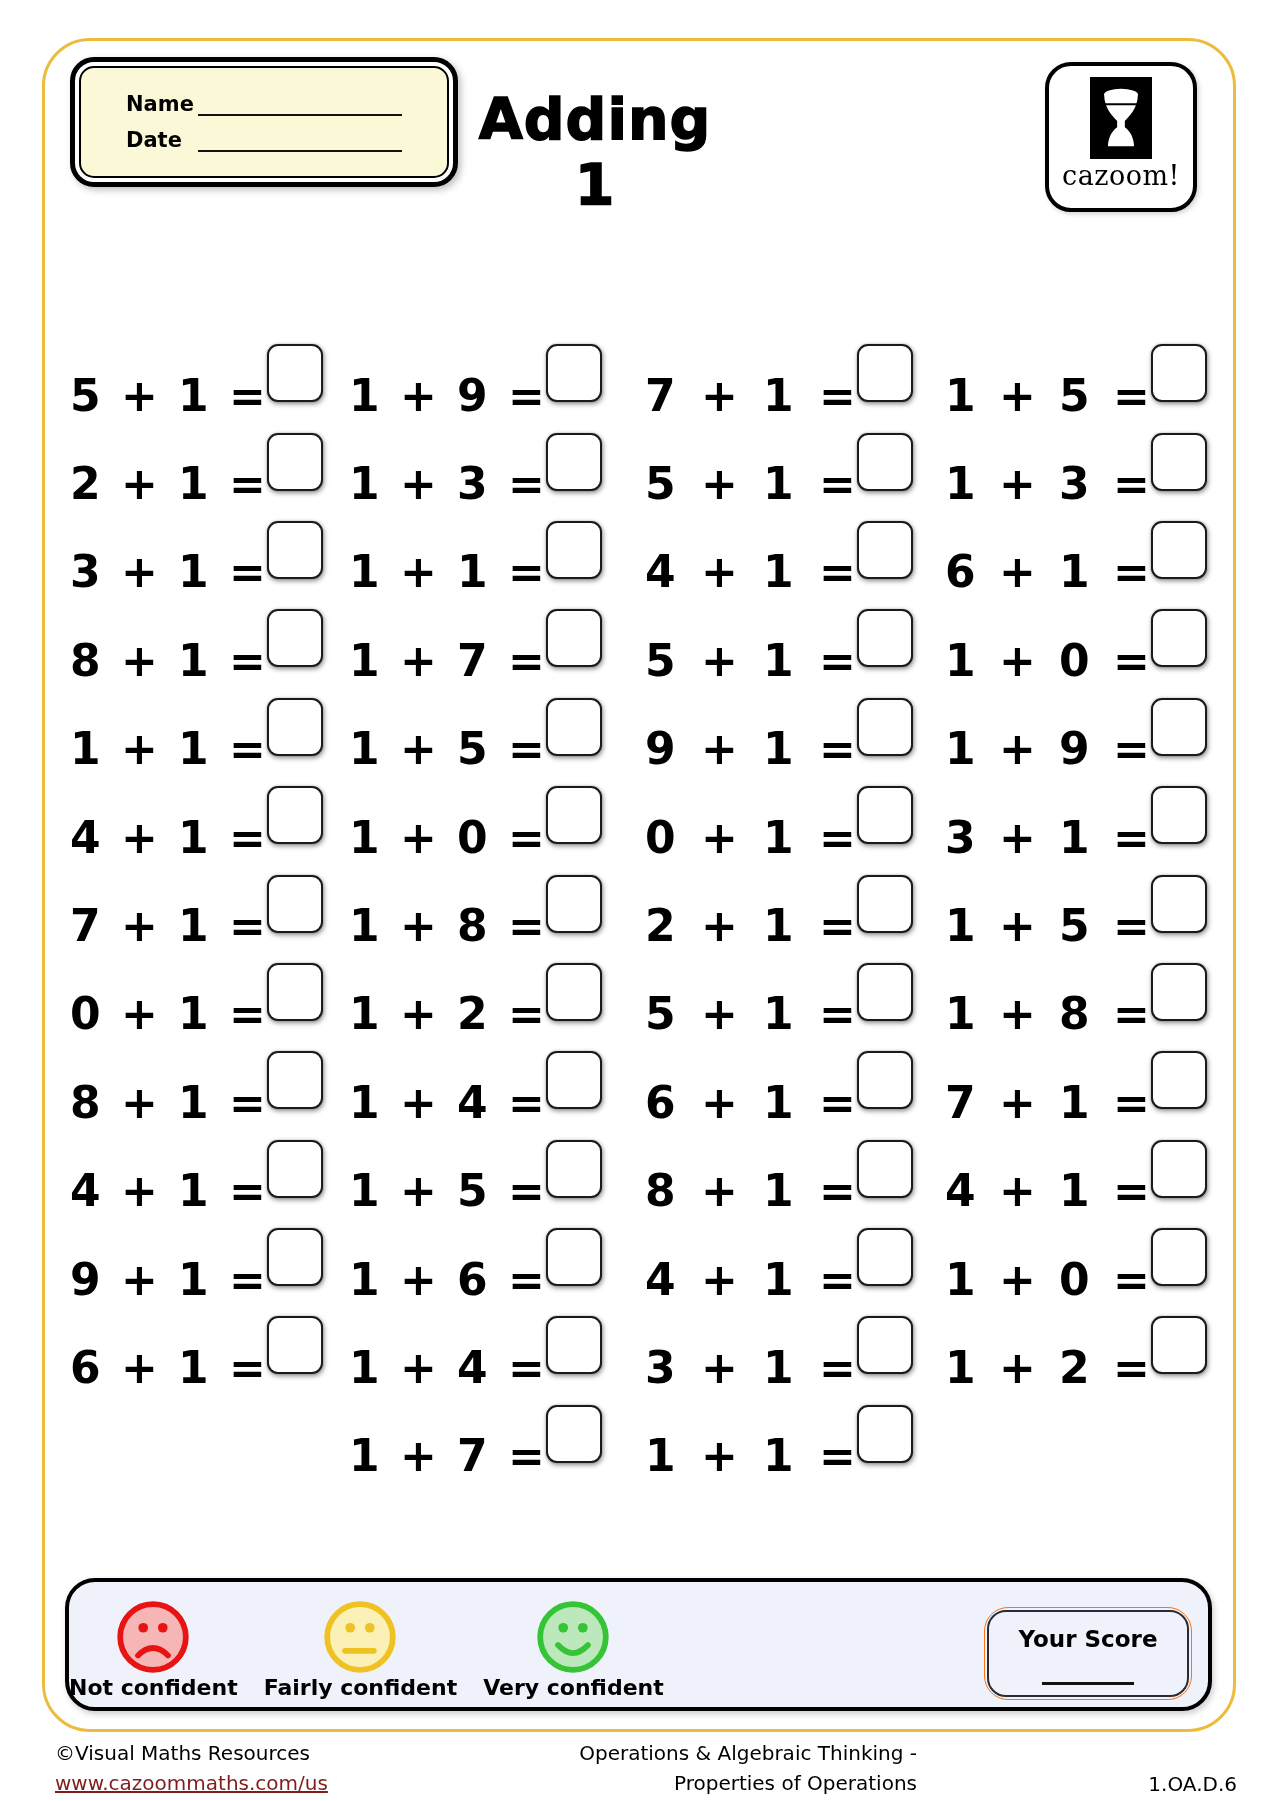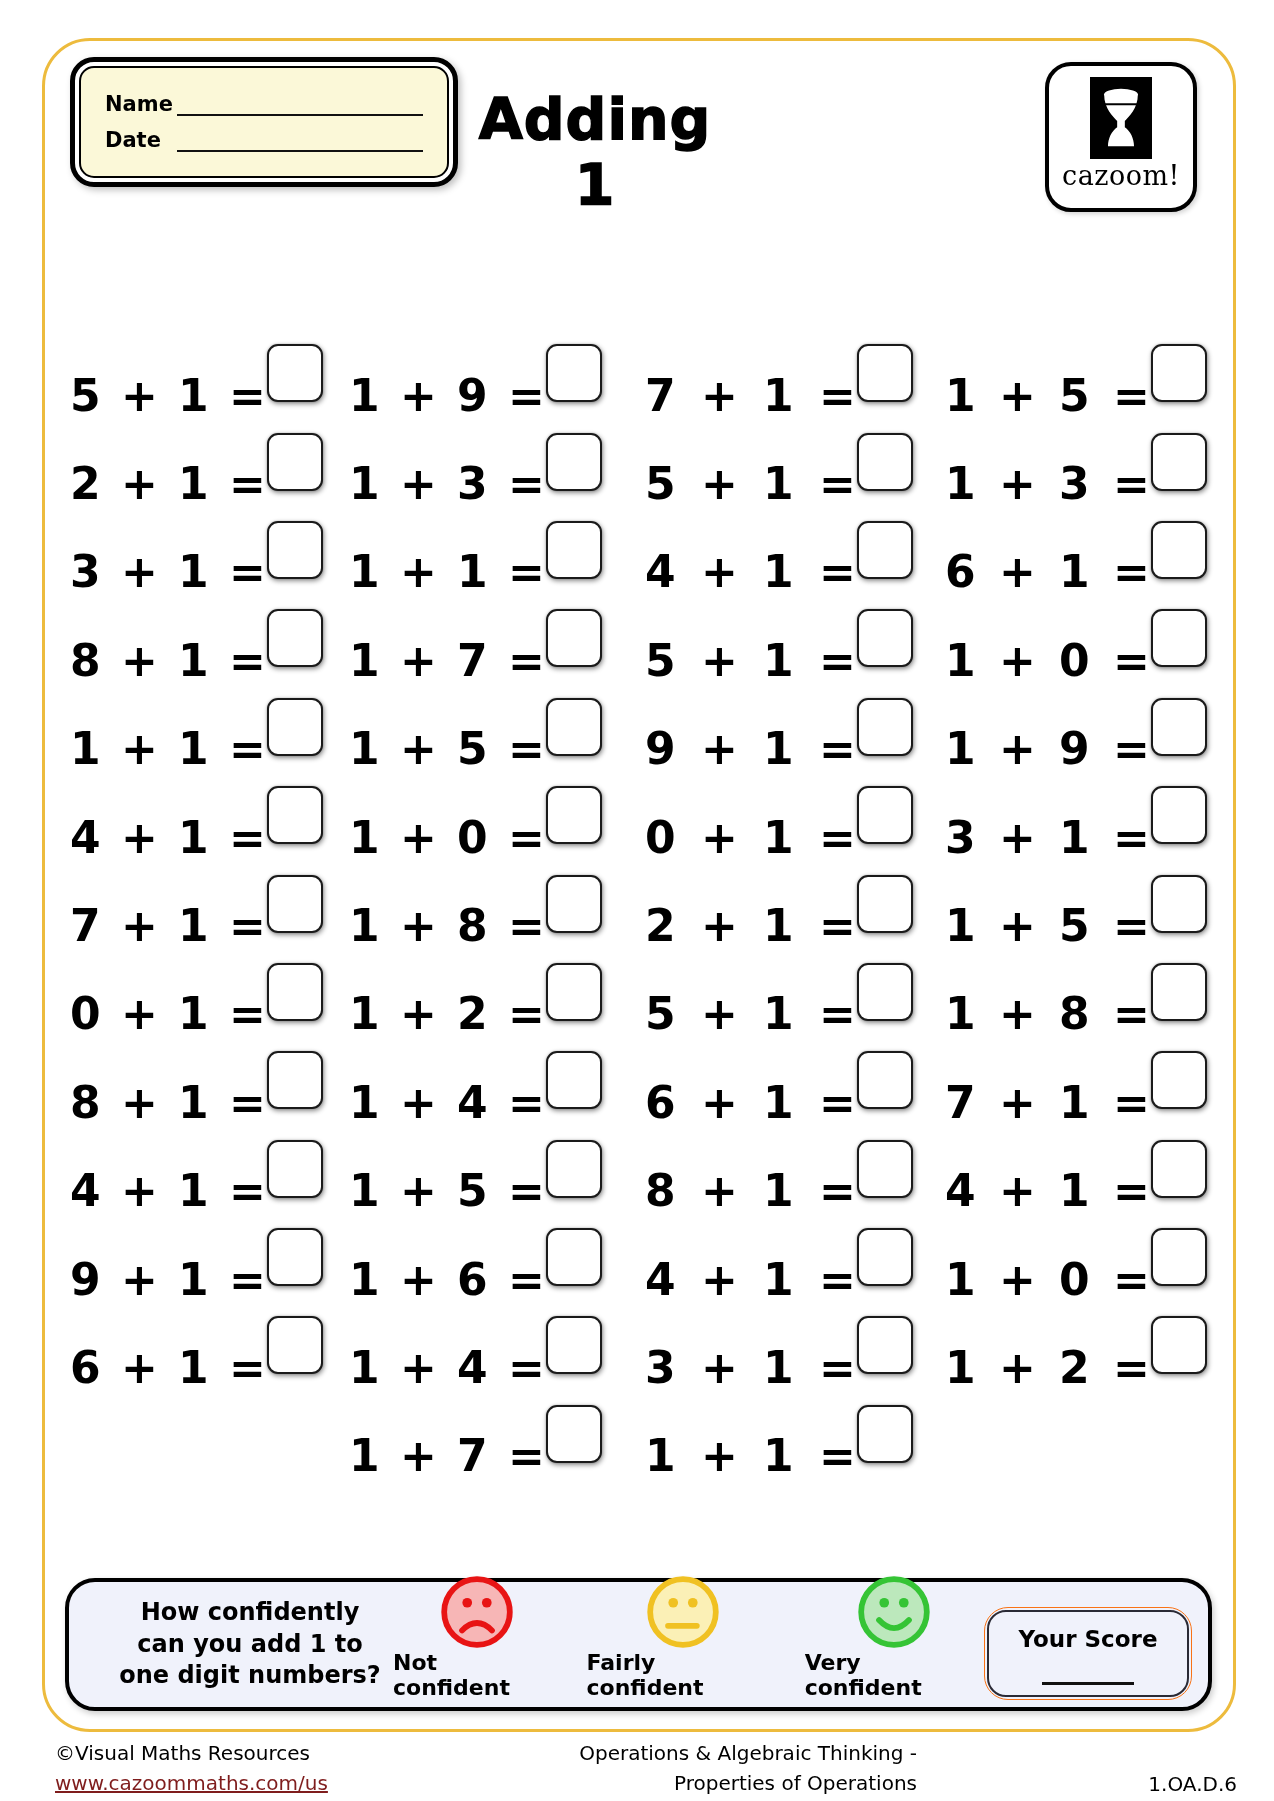--- a/index.html
+++ b/index.html
@@ -16,21 +16,21 @@
   
   .namebox{
     position:absolute;left:70px;top:57px;width:388px;height:130px;
     border:5px solid #000;border-radius:24px;background:#fff;
     box-shadow:3px 3px 7px rgba(0,0,0,.25);box-sizing:border-box;padding:4px;
   }
   .namebox-inner{
     width:100%;height:100%;box-sizing:border-box;
     border:2px solid #000;border-radius:15px;background:#fbf8d8;
     display:flex;flex-direction:column;justify-content:center;gap:12px;
-    padding:0 24px;
+    padding:0 45px;
   }
   .field-row{display:flex;align-items:flex-end;}
   .field-label{font-weight:bold;font-size:21px;width:72px;flex:none;}
   .field-line{flex:1;border-bottom:2px solid #111;height:22px;}
   
   .title{
     position:absolute;left:450px;top:86px;width:290px;text-align:center;
     font-size:57px;font-weight:bold;letter-spacing:1px;
     -webkit-text-stroke:1.5px #000;
   }
@@ -64,21 +64,21 @@
   .confbar{
     position:absolute;left:65px;top:1578px;width:1147px;height:133px;
     border:4px solid #000;border-radius:30px;background:#f0f2fb;
     box-sizing:border-box;display:flex;align-items:stretch;
     box-shadow:2px 3px 6px rgba(0,0,0,.2);
   }
   .conf-q{
     width:286px;margin-left:38px;align-self:center;text-align:center;
     font-weight:bold;font-size:24px;line-height:1.32;
   }
-  .conf-options{flex:1;display:flex;justify-content:flex-end;align-items:flex-end;
+  .conf-options{flex:1;display:flex;justify-content:flex-start;align-items:flex-end;
     gap:26px;padding-bottom:7px;}
   .face-unit{display:flex;flex-direction:column;align-items:center;}
   .face-label{font-weight:bold;font-size:22px;margin-top:0;}
   
   .scorebox{
     width:208px;margin:25px 16px 7px 0;position:relative;flex:none;
     border:1px solid #f97316;border-radius:24px;box-sizing:border-box;background:#f0f2fb;
   }
   .scorebox-inner{
     position:absolute;inset:2px;border:2px solid #2a2a35;border-radius:19px;
@@ -373,25 +373,20 @@
     <span class="ansbox"></span>
   </div>
 
   <div class="prob-row">
     <span class="eq">1 + 2 =</span>
     <span class="ansbox"></span>
   </div>
 </div>
 
 <div class="confbar">
-  <div class="conf-q">
-      <div>How confidently</div>
-      <div>can you add 1 to</div>
-      <div>one digit numbers?</div>
-    </div>
   <div class="conf-options">
   <div class="face-unit">
     <svg width="76" height="76" viewBox="0 0 66 66">
           <circle cx="33" cy="33" r="28.5" fill="#f7b6b6" stroke="#e81414" stroke-width="5"></circle>
           <circle cx="24.5" cy="25" r="4.2" fill="#e81414"></circle>
           <circle cx="41.5" cy="25" r="4.2" fill="#e81414"></circle>
           <path d="M20,49 Q33,36 46,49" fill="none" stroke="#e81414" stroke-width="5" stroke-linecap="round"></path>
         </svg>
     <div class="face-label">Not confident</div>
   </div>

